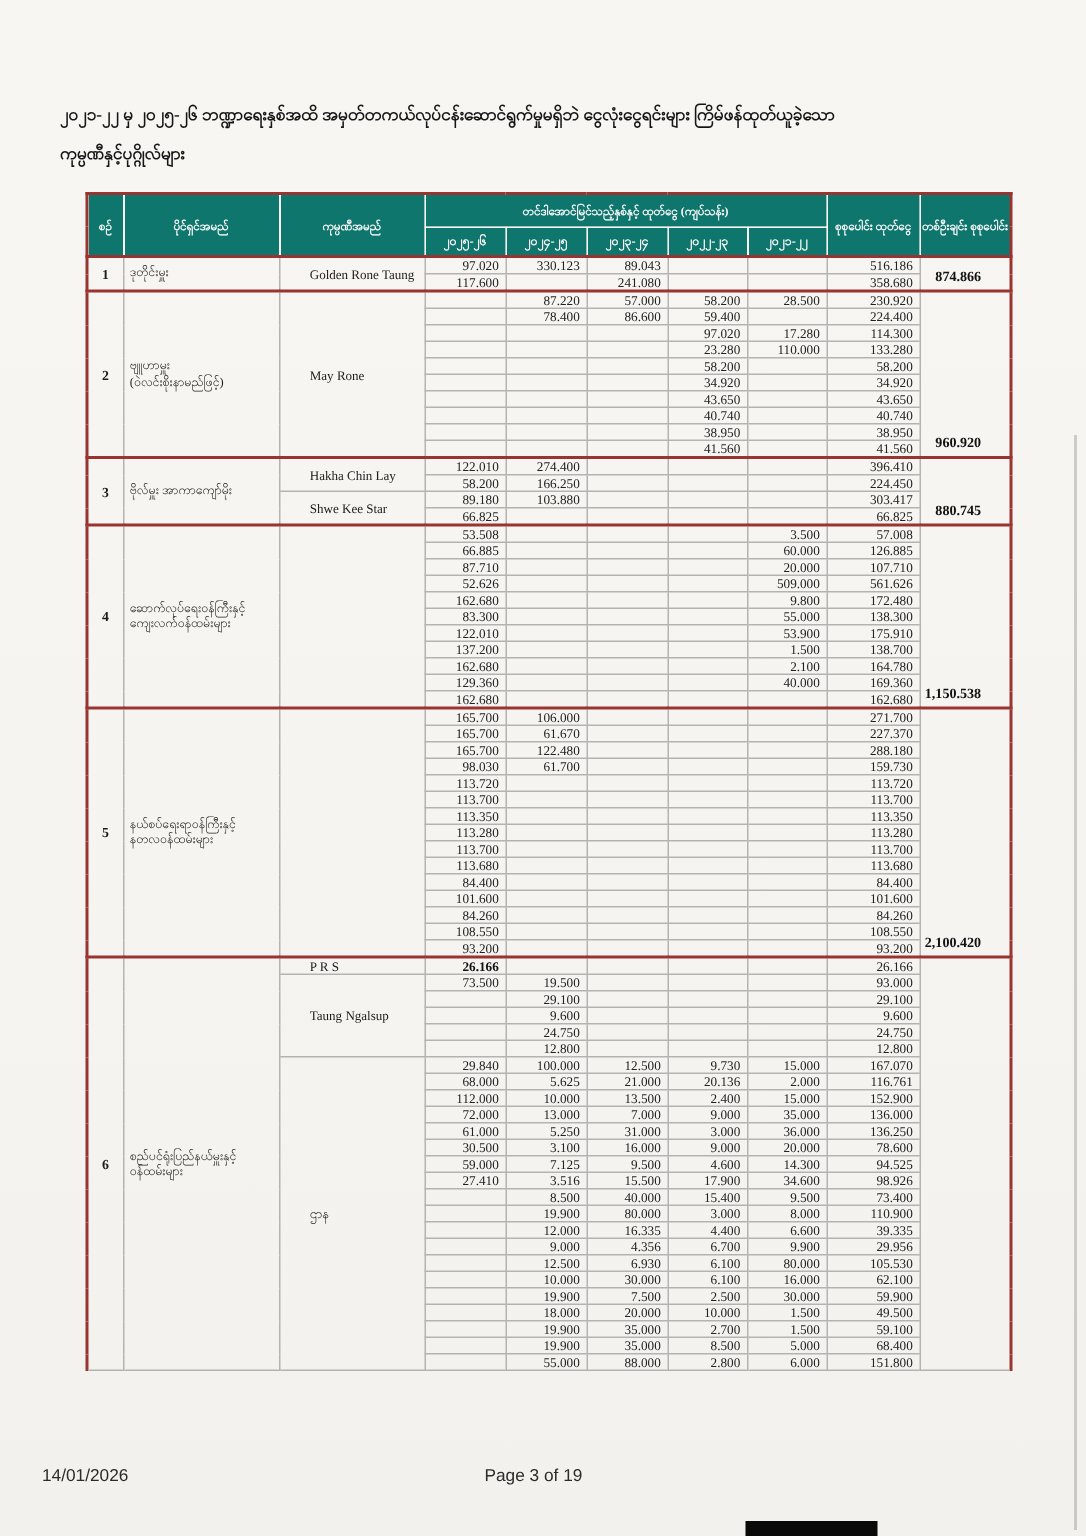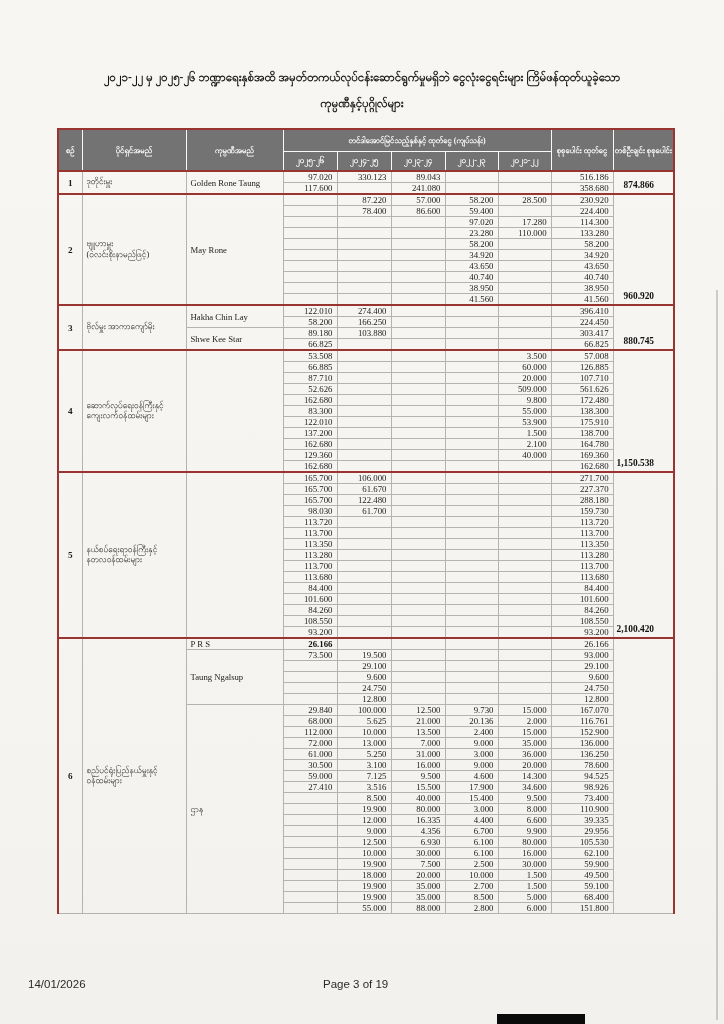--- a/index.html
+++ b/index.html
@@ -8,53 +8,53 @@
     background:#f6f5f2;
     font-family:"Liberation Serif","DejaVu Serif",serif;
     overflow:hidden;
   }
   
   .page-surface{position:absolute;inset:0;background:linear-gradient(180deg,#f7f6f3 0%,#f5f4f1 60%,#f2f1ee 100%);}
   .edge-line{position:absolute;left:716px;top:290px;width:2px;height:730px;background:#9a9a9a;opacity:.45;}
 
   .doc-title{
     position:absolute;left:40px;top:70px;width:644px;
-    text-align:center;font-weight:bold;color:#161616;
+    font-weight:bold;color:#161616;
     font-size:11.5px;line-height:15px;
   }
   .doc-title .l2{margin-top:11px;}
 
   table.main{
     position:absolute;left:57px;top:128px;width:616px;
     border-collapse:collapse;table-layout:fixed;
   }
   table.main td,table.main th{box-sizing:border-box;overflow:hidden;}
 
   thead{border:2px solid #993431;}
   thead th{
-    background:#737373;color:#ffffff;font-weight:bold;
+    background:#0f766e;color:#ffffff;font-weight:bold;
     font-size:7.8px;line-height:9px;text-align:center;
     border:1px solid rgba(255,255,255,.40);
     padding:0 1px;
   }
   thead tr.h1 th{height:22px;}
   thead tr.h2 th{height:20px;font-size:8.2px;}
 
   tbody.section{border:2px solid #993431;}
   tbody.section.last{border-bottom:1px solid #b3b3b3;}
   tbody td{
     border:1px solid #b3b3b3;
     height:10.8px;color:#222;
     font-size:8.8px;line-height:10px;
     padding:0;
   }
   td.num{text-align:right;padding-right:4px;}
   td.seq{text-align:center;font-size:9.2px;font-weight:bold;color:#1c1c1c;}
   td.owner{font-size:8.3px;line-height:10.5px;padding-left:4px;white-space:pre-line;color:#1c1c1c;}
-  td.company{font-size:8.7px;padding-left:4px;color:#1c1c1c;}
+  td.company{font-size:8.7px;padding-left:20px;color:#1c1c1c;}
   td.grand{
     vertical-align:bottom;text-align:right;
     font-weight:bold;font-size:9.4px;color:#111;
     padding:0 19px 3px 0;
   }
   td.em{font-weight:bold;color:#111;}
 
   .footer-date{position:absolute;left:28px;top:978px;font-family:"Liberation Sans",sans-serif;font-size:11.5px;color:#2b2b2b;}
   .footer-page{position:absolute;left:323px;top:978px;font-family:"Liberation Sans",sans-serif;font-size:11.5px;color:#2b2b2b;}
   .redaction-box{position:absolute;left:497px;top:1014px;width:88px;height:10px;background:#0a0a0a;}

